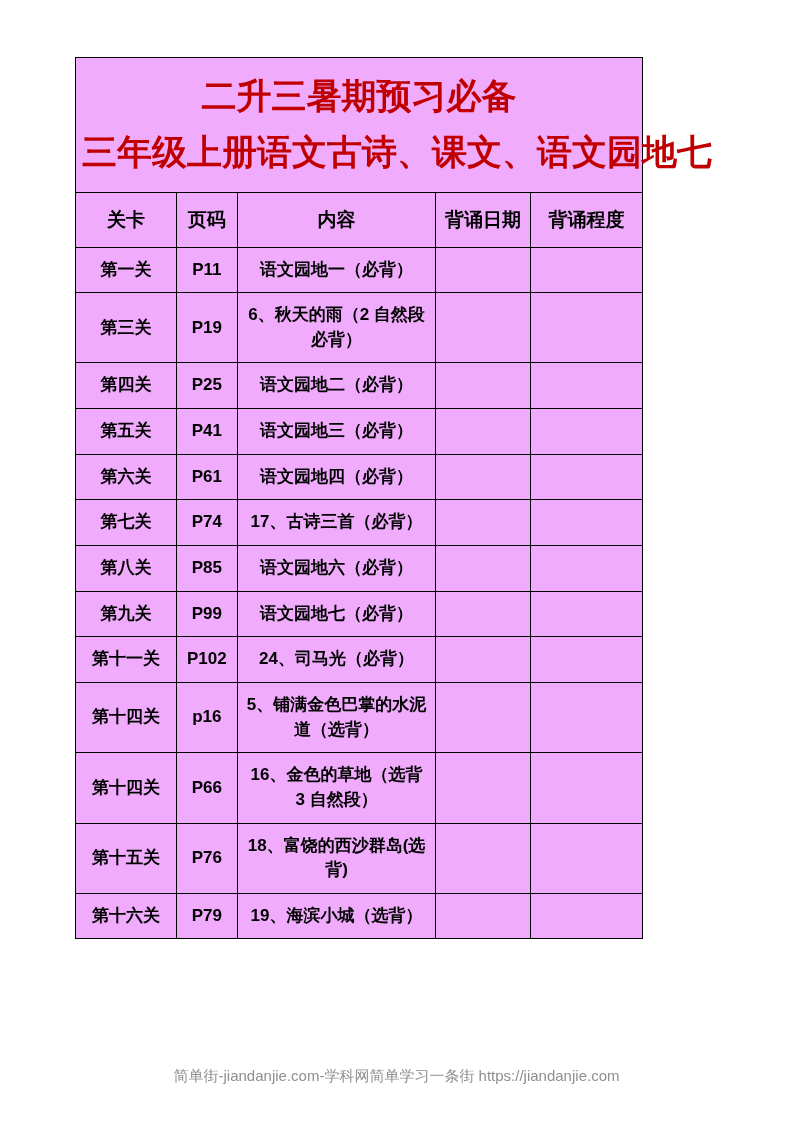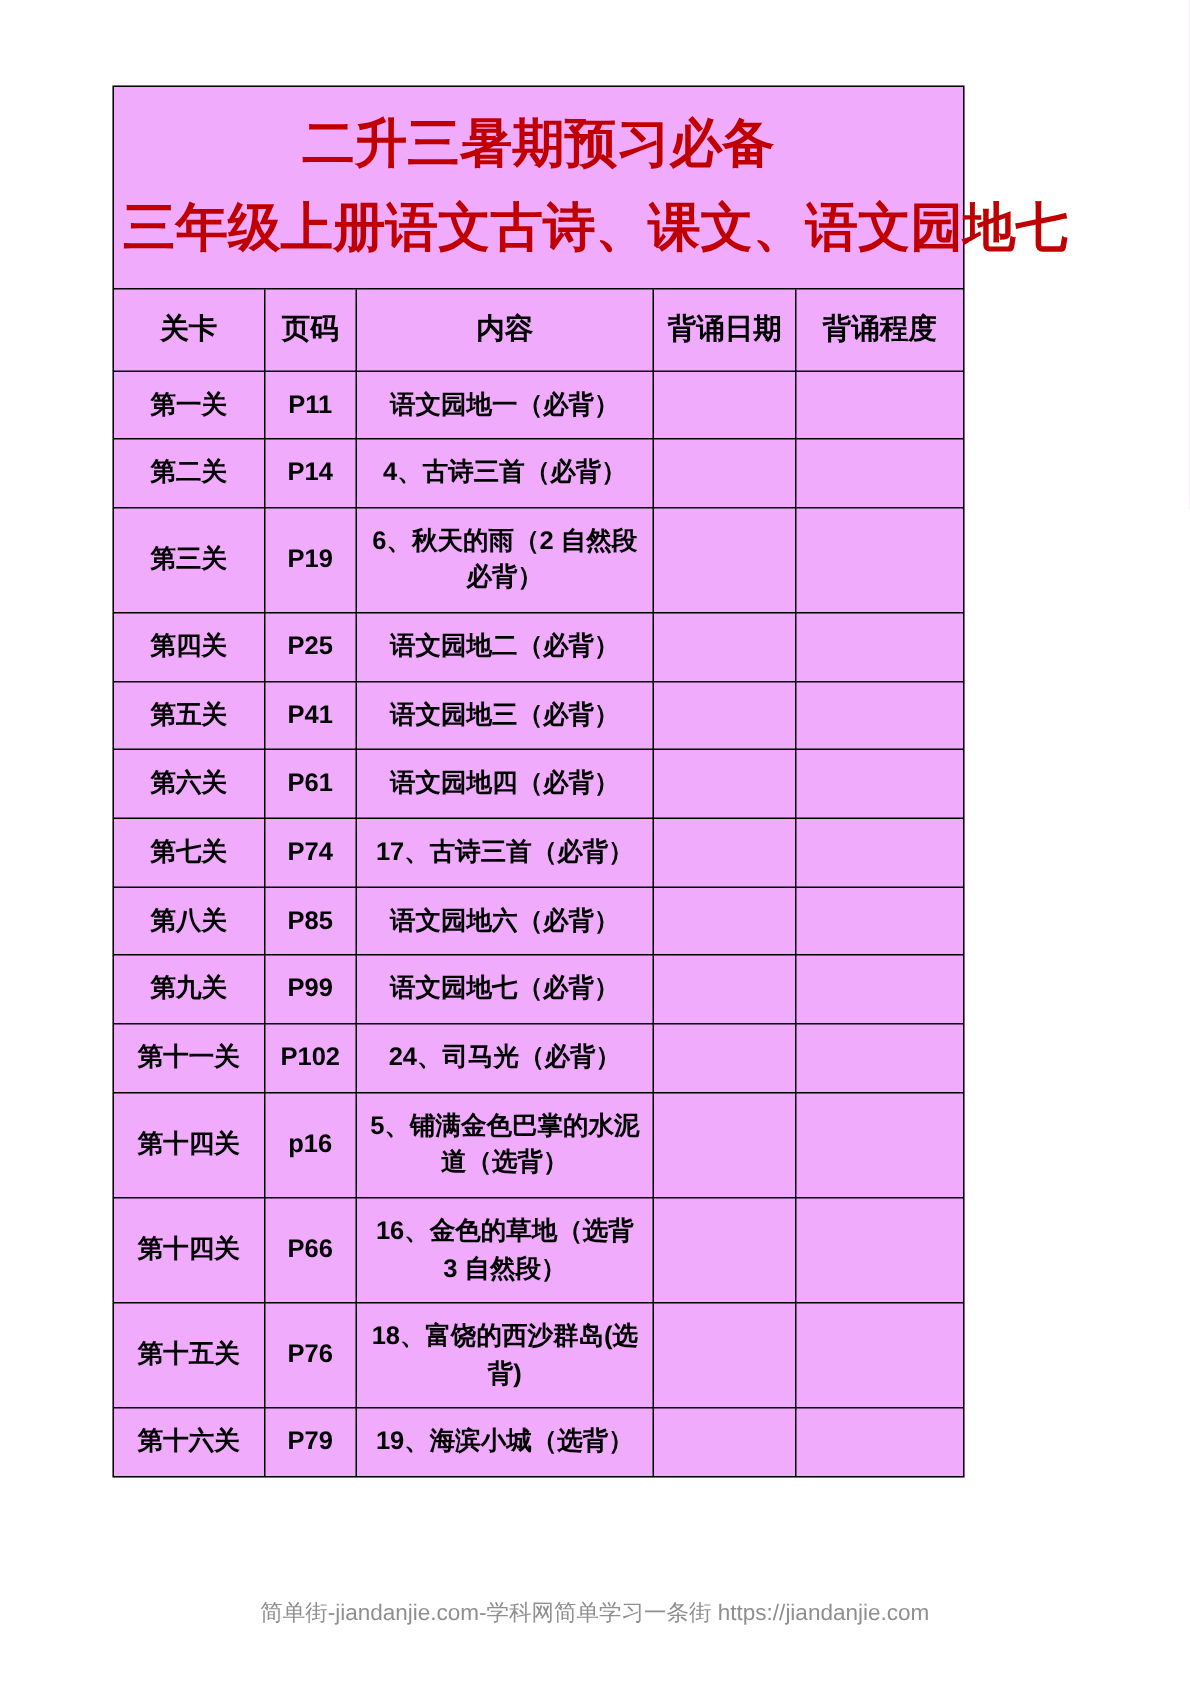--- a/index.html
+++ b/index.html
@@ -61,27 +61,20 @@
           <th>内容</th>
           <th>背诵日期</th>
           <th>背诵程度</th>
         </tr>
       </thead>
       <tbody>
         <tr>
           <td>第一关</td>
           <td>P11</td>
           <td>语文园地一（必背）</td>
-          <td></td>
-          <td></td>
-        </tr>
-        <tr>
-          <td>第二关</td>
-          <td>P14</td>
-          <td>4、古诗三首（必背）</td>
           <td></td>
           <td></td>
         </tr>
         <tr>
           <td>第三关</td>
           <td>P19</td>
           <td>6、秋天的雨（2 自然段必背）</td>
           <td></td>
           <td></td>
         </tr>

